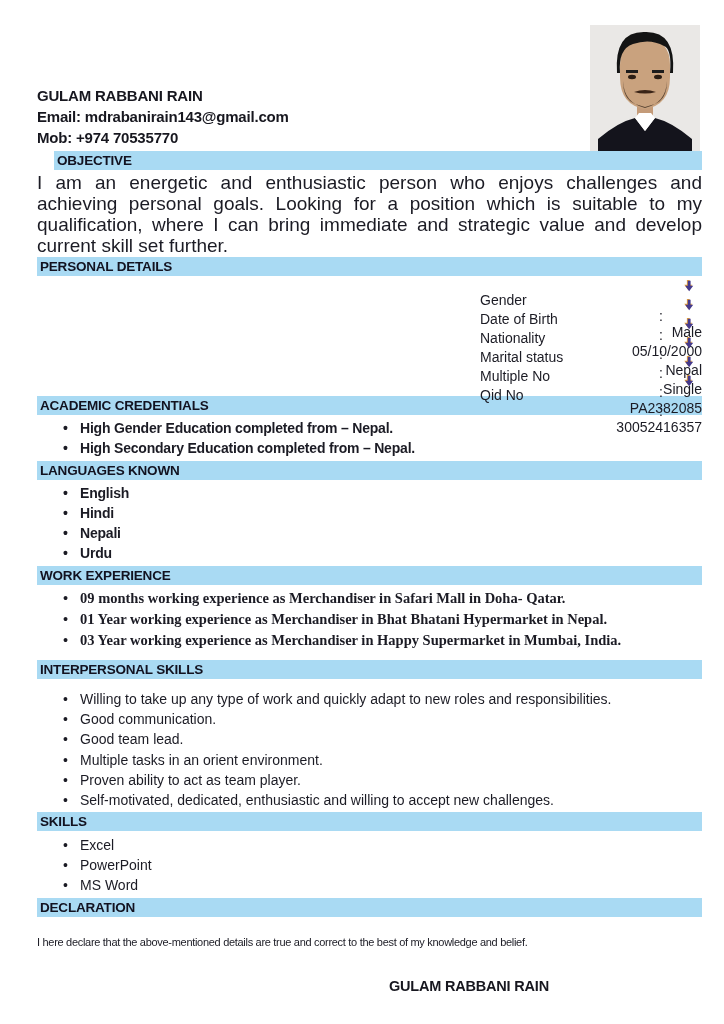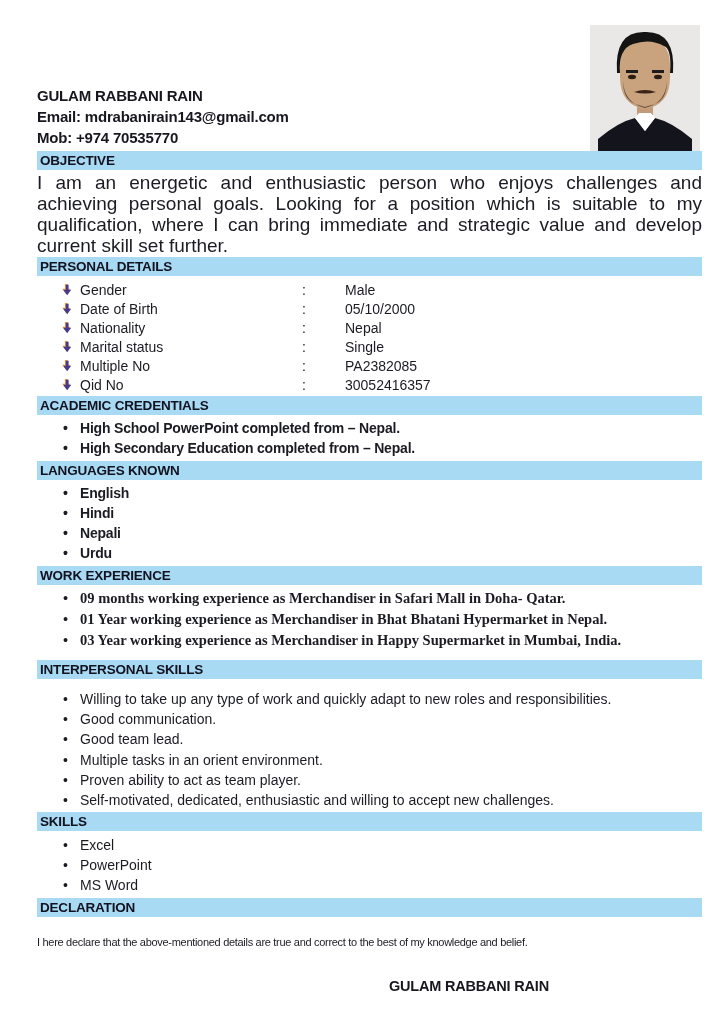--- a/index.html
+++ b/index.html
@@ -21,30 +21,30 @@
   .job-title { font-family:"Liberation Serif", serif; font-size:15px; font-weight:700; color:#c00000; line-height:19px; margin-top:1px; }
   
   .bar {
     background:#a9daf3;
     height:19px;
     display:flex; align-items:center;
     padding-left:3px;
     font-size:13.5px; font-weight:700; color:#121220;
     letter-spacing:-0.2px;
   }
-  .bar-objective { margin-top:3px; }
+  .bar-objective { margin-top:3px;margin-left:17px; }
   .para {
     margin:2px 0 1px;
     font-size:19px; line-height:21px;
     text-align:justify;
     color:#1b1b24;
   }
   
   .pd-rows { margin:4px 0 2px; }
-  .pd-row { display:flex; align-items:center; height:19px; font-size:14px; color:#1b1b24; }
+  .pd-row { display:flex; align-items:flex-end; height:19px; font-size:14px; color:#1b1b24;flex-direction:column; }
   .pd-arrow { margin-left:25px; width:18px; display:flex; align-items:center; }
   .pd-label { width:222px; }
   .pd-colon { width:43px; }
   .pd-value { flex:1; }
   
   ul.blist { list-style:none; margin:3px 0 3px; }
   ul.blist li { display:flex; font-size:14px; line-height:20px; color:#1b1b24; }
   ul.blist li .dot { margin-left:26px; width:17px; flex:none; }
   ul.blist.bold li { font-weight:700; letter-spacing:-0.2px; }
   ul.blist.serif li { font-family:"Liberation Serif", serif; font-weight:700; line-height:21px; font-size:14.5px; }
@@ -160,21 +160,21 @@
         <span class="pd-label">Qid No</span>
         <span class="pd-colon">:</span>
         <span class="pd-value">30052416357</span>
       </div>
     </div>
 
     <div class="bar">ACADEMIC CREDENTIALS</div>
     <ul class="blist bold">
       <li>
           <span class="dot">•</span>
-          <span>High School PowerPoint completed from – Nepal.</span>
+          <span>High Gender Education completed from – Nepal.</span>
         </li>
       <li>
           <span class="dot">•</span>
           <span>High Secondary Education completed from – Nepal.</span>
         </li>
     </ul>
 
     <div class="bar">LANGUAGES KNOWN</div>
     <ul class="blist bold">
       <li>

